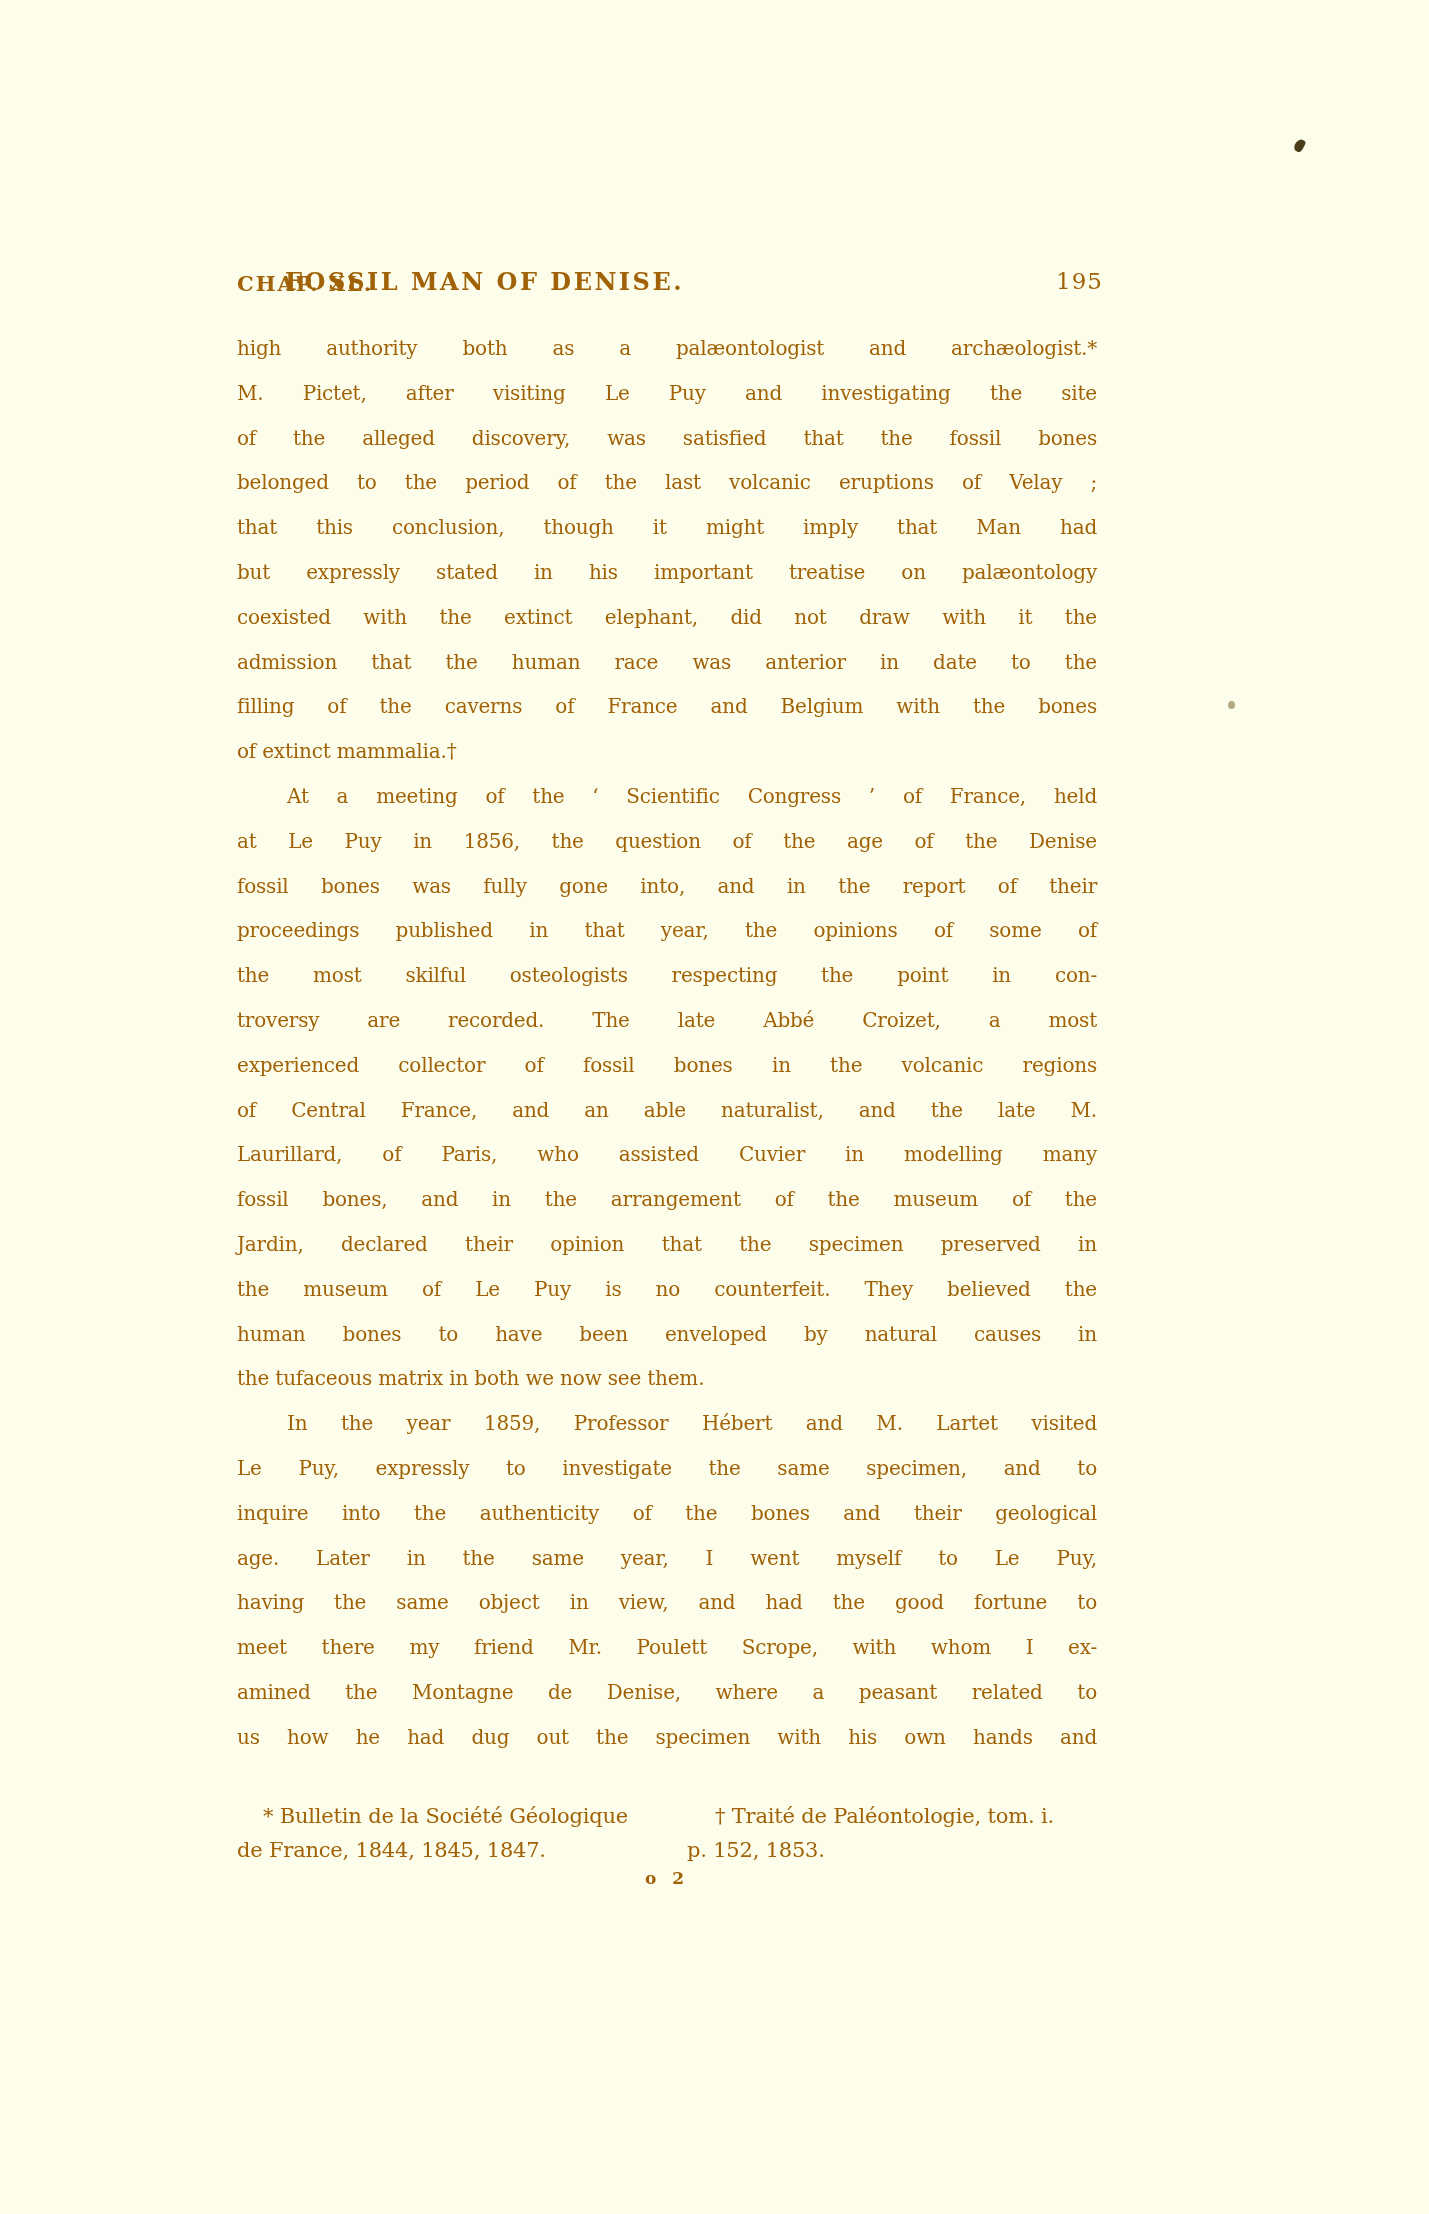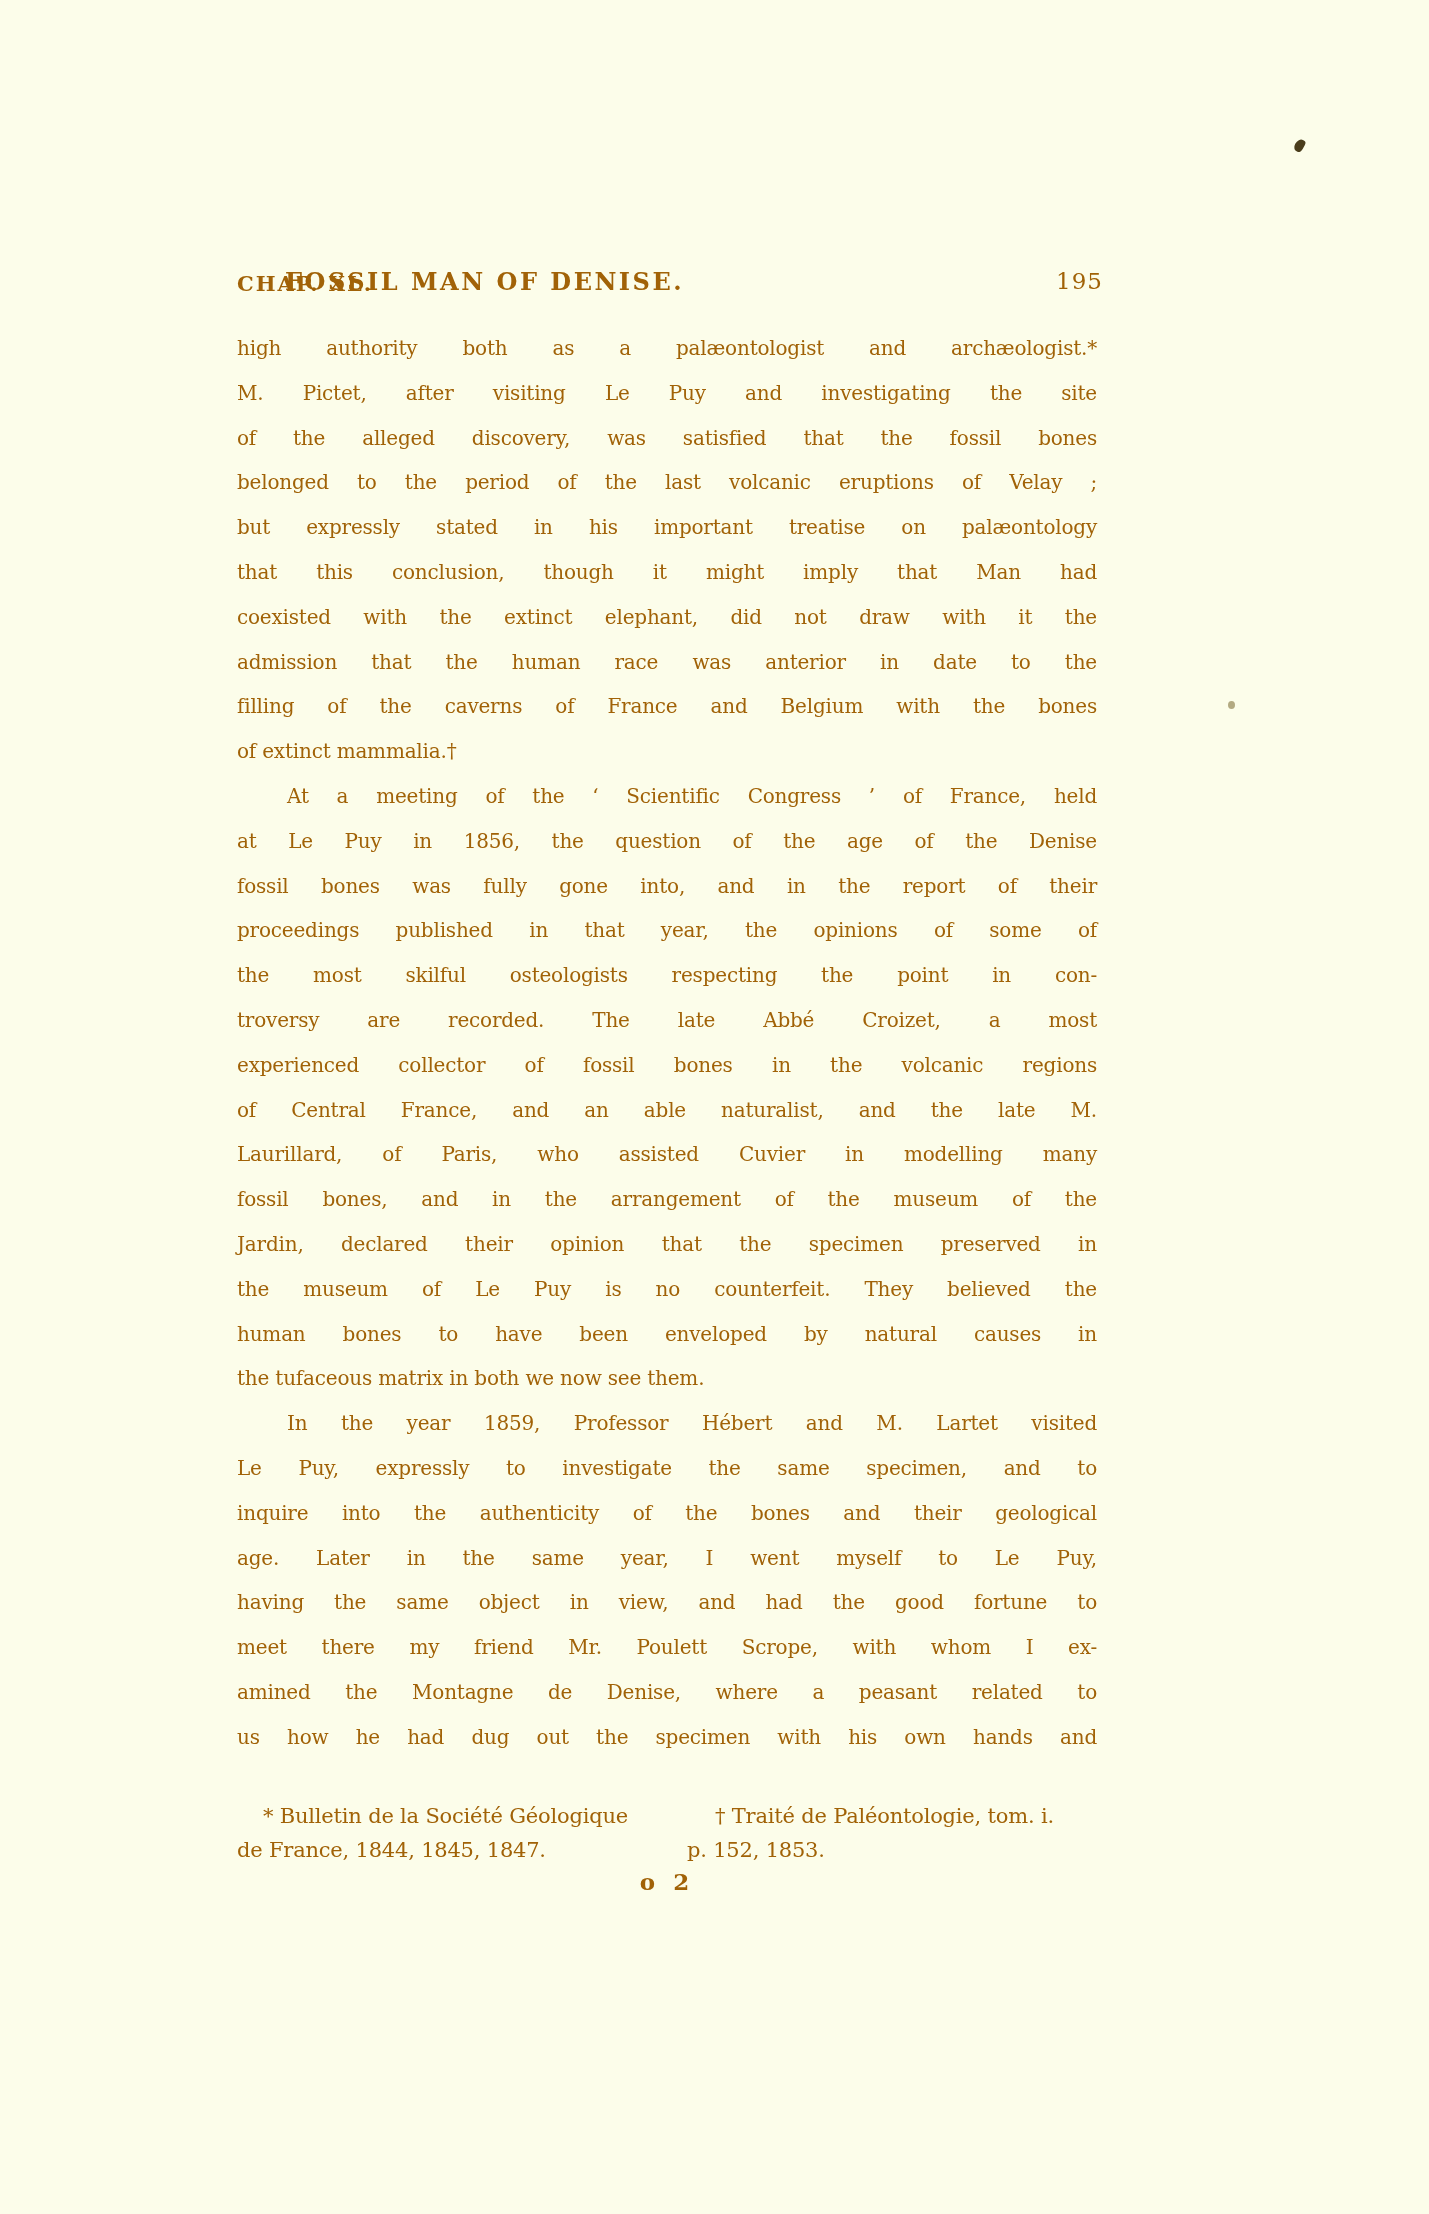--- a/index.html
+++ b/index.html
@@ -27,21 +27,21 @@
   .jlast .line.last { text-align-last:justify; }
   .indent .line:first-child { text-indent:50px; }
   
   .footnotes { position:absolute; left:237px; top:1799px; width:860px; font-size:21px; }
   .fn-line { line-height:34px; letter-spacing:-0.2px; }
   .fn-left  { position:absolute; left:0;   top:0; width:440px; }
   .fn-left  .fn-line:first-child { text-indent:26px; }
   .fn-right { position:absolute; left:450px; top:0; width:410px; }
   .fn-right .fn-line:first-child { text-indent:28px; }
   
-  .signature { position:absolute; left:237px; top:1868px; width:860px; text-align:center; font-size:23px; font-weight:bold; letter-spacing:5px; }
+  .signature { position:absolute; left:237px; top:1868px; width:860px; text-align:center; font-size:17px; font-weight:bold; letter-spacing:5px; }
   
   .speck { position:absolute; }
   .speck-1 { left:1295px; top:139px; width:9px; height:13px; background:#4a3d1c; border-radius:65% 35% 45% 55%; transform:rotate(28deg); }
   .speck-2 { left:1228px; top:701px; width:7px; height:8px; background:#b3aa82; border-radius:50%; }
 </style>
 </head>
 <body>
 
 <div class="page" style="background: rgb(252, 253, 234); color: #a16207;">
 
@@ -50,22 +50,22 @@
     <span class="rtitle">FOSSIL MAN OF DENISE.</span>
     <span class="folio">195</span>
   </header>
 
   <main class="text-block">
     <div class="para">
         <div class="line">high authority both as a palæontologist and archæologist.*</div>
         <div class="line">M. Pictet, after visiting Le Puy and investigating the site</div>
         <div class="line">of the alleged discovery, was satisfied that the fossil bones</div>
         <div class="line">belonged to the period of the last volcanic eruptions of Velay ;</div>
+        <div class="line">that this conclusion, though it might imply that Man had</div>
         <div class="line">but expressly stated in his important treatise on palæontology</div>
-        <div class="line">that this conclusion, though it might imply that Man had</div>
         <div class="line">coexisted with the extinct elephant, did not draw with it the</div>
         <div class="line">admission that the human race was anterior in date to the</div>
         <div class="line">filling of the caverns of France and Belgium with the bones</div>
         <div class="line last">of extinct mammalia.†</div>
       </div>
     <div class="para indent">
         <div class="line">At a meeting of the ‘ Scientific Congress ’ of France, held</div>
         <div class="line">at Le Puy in 1856, the question of the age of the Denise</div>
         <div class="line">fossil bones was fully gone into, and in the report of their</div>
         <div class="line">proceedings published in that year, the opinions of some of</div>

